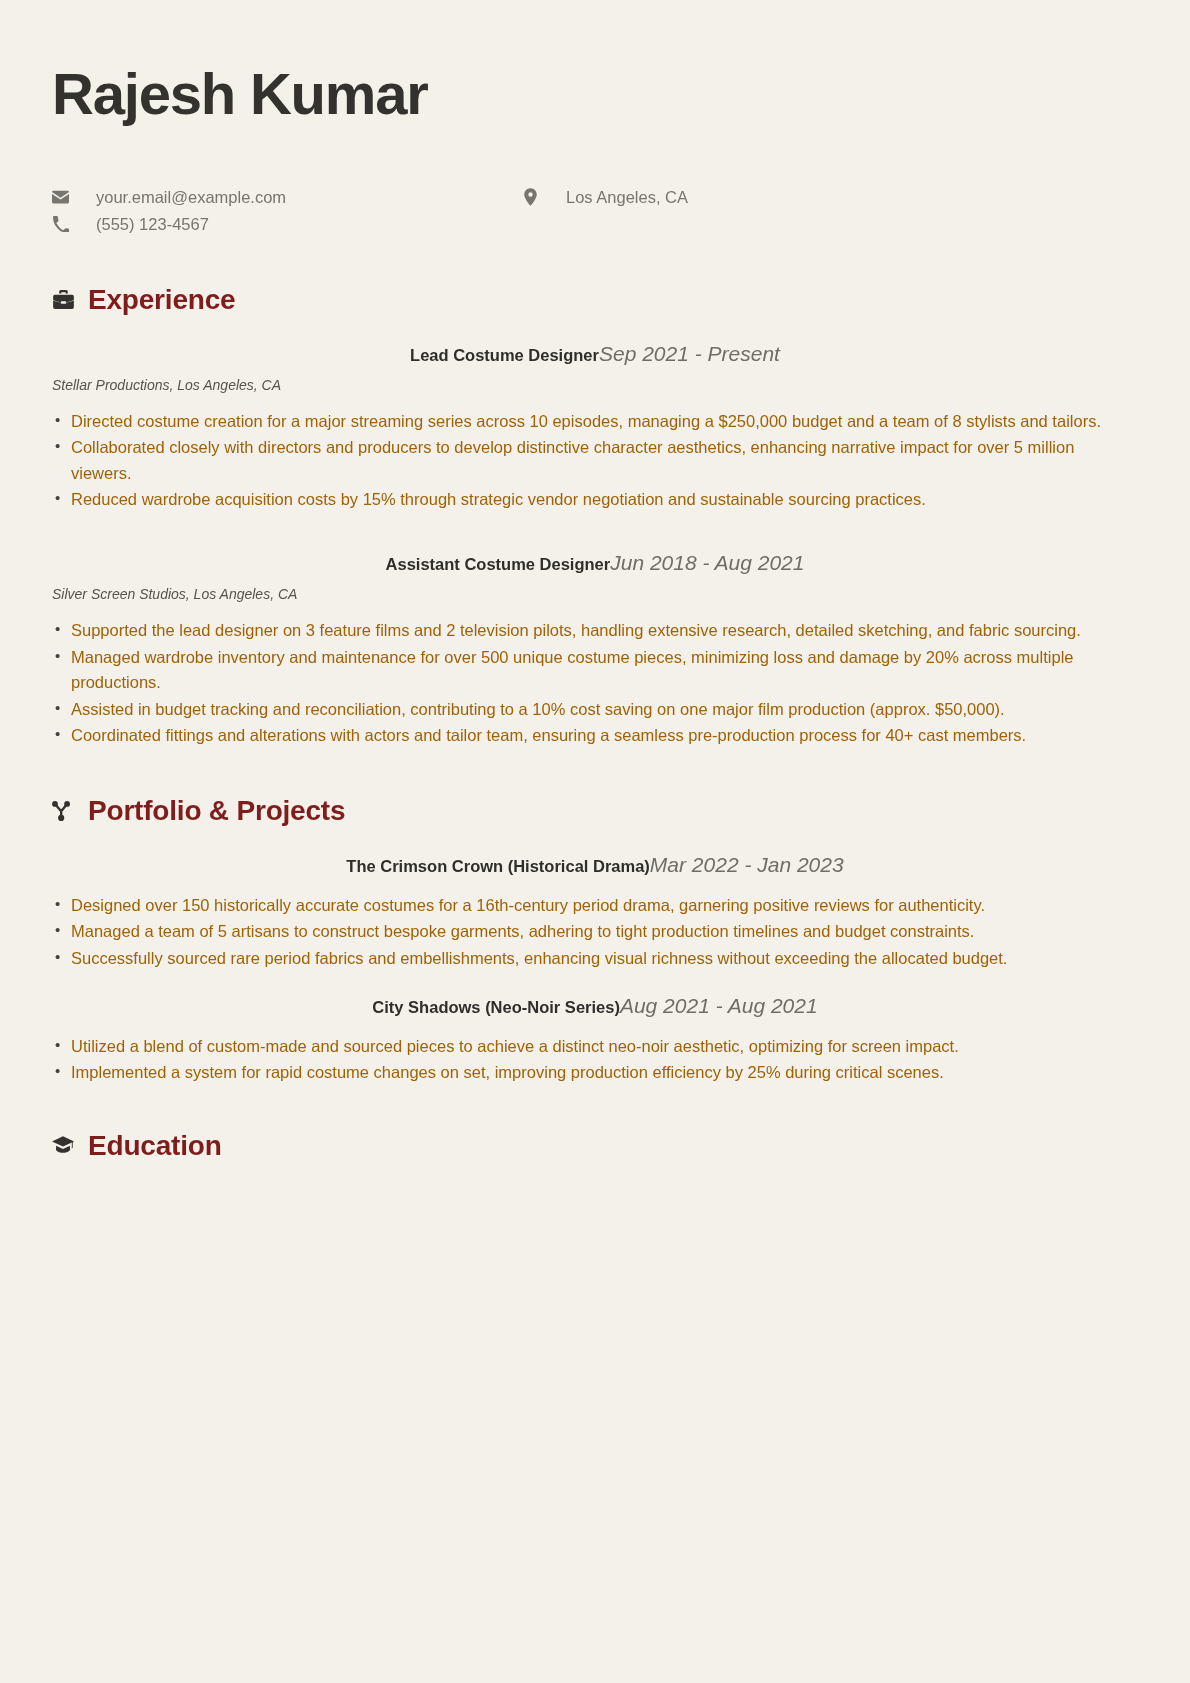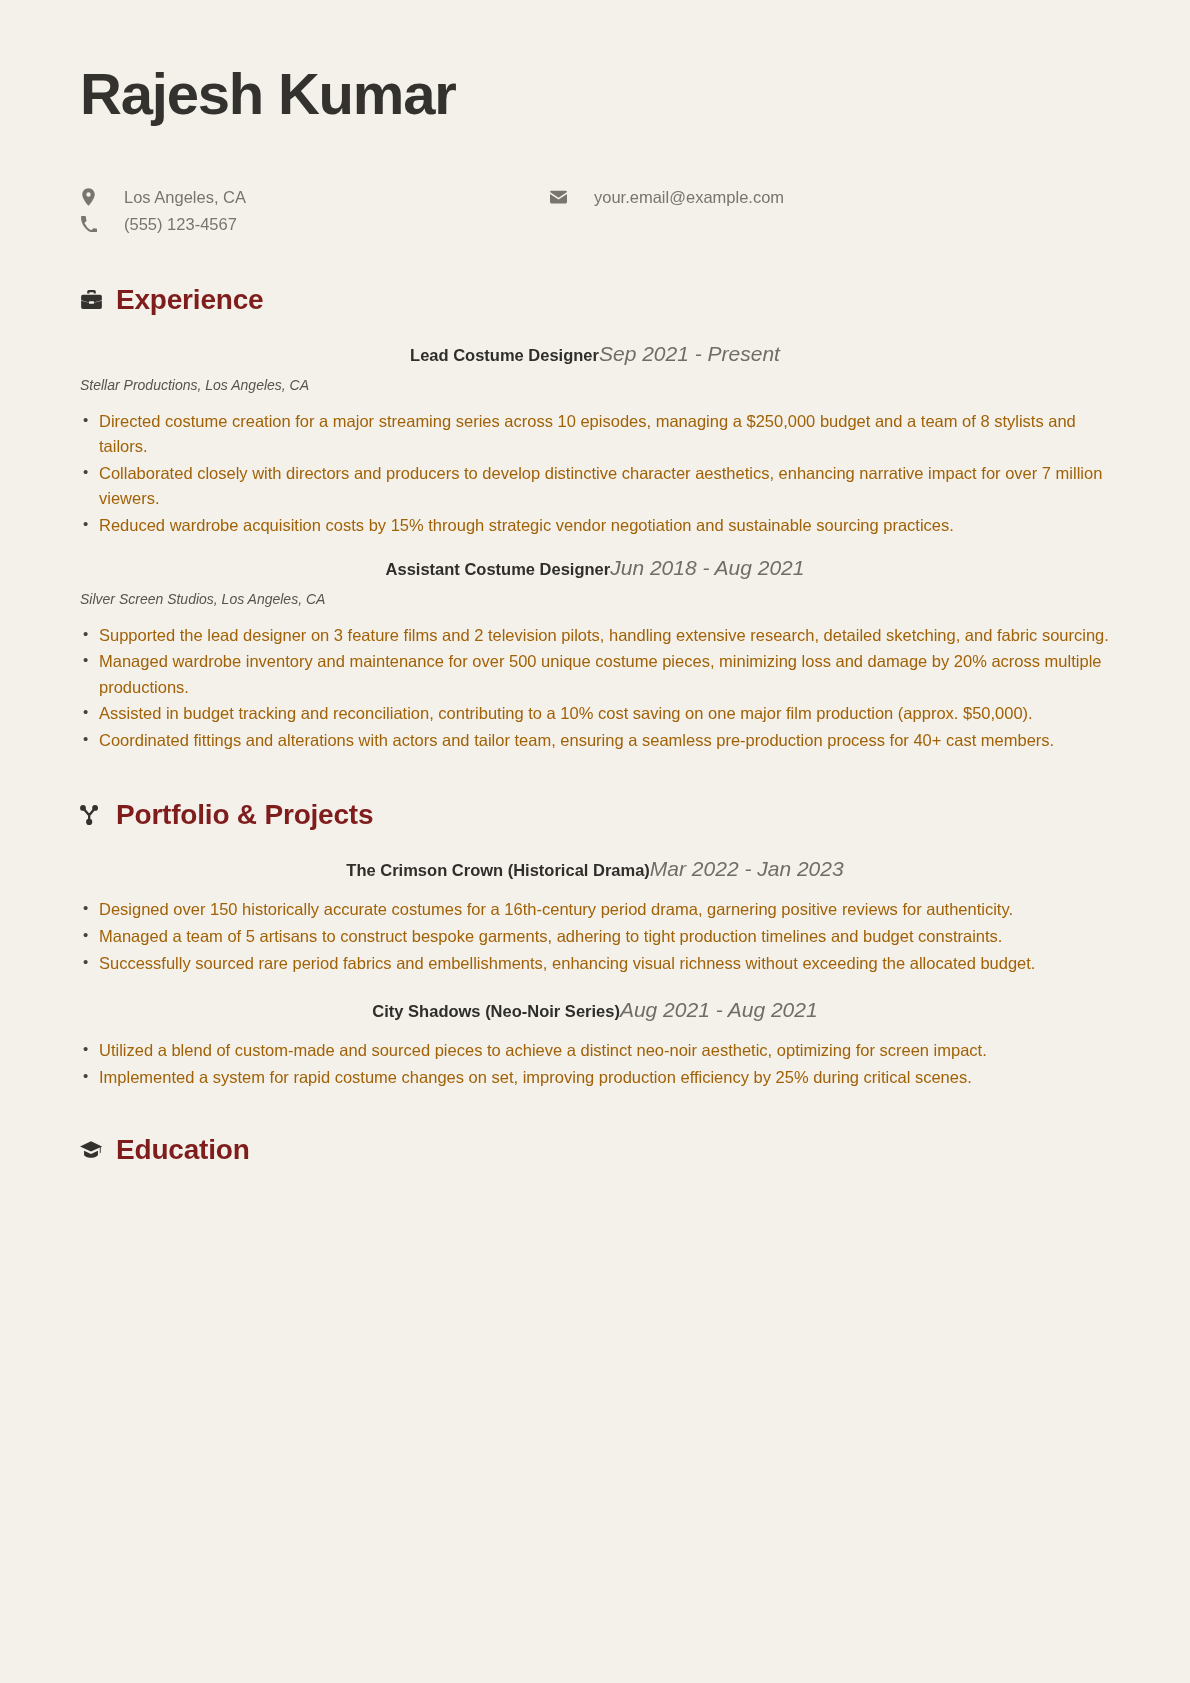--- a/index.html
+++ b/index.html
@@ -8,21 +8,21 @@
     height: 1683px;
     background: #f4f1ea;
     font-family: "Liberation Sans", sans-serif;
     overflow: hidden;
   }
   .page {
     width: 1190px;
     height: 1683px;
     background: #f4f1ea;
     position: relative;
-    padding: 0 80px;
+    padding: 0 52px;
   }
   .name {
     font-size: 58px;
     font-weight: 700;
     color: #33322f;
     letter-spacing: -1.2px;
     padding-top: 62px;
     line-height: 1.1;
   }
   .contact-grid {
@@ -104,50 +104,50 @@
     hyphens: auto;
   }
   ul.bullets li::before {
     content: "\2022";
     position: absolute;
     left: 3px;
     top: -1px;
     color: #44423e;
     font-size: 15px;
   }
-  .exp-wrap .entry + .entry { margin-top: 17px; }
+  .exp-wrap .entry + .entry { margin-top: 38px; }
   .proj-wrap .entry + .entry { margin-top: 22px; }
   .edu-head { margin-top: 44px; }
 </style>
 </head>
 <body>
 
 <div class="page">
 
   <h1 class="name">Rajesh Kumar</h1>
 
   <div class="contact-grid">
     <div class="contact-item">
       <span class="ico">
+        <svg width="19" height="14" viewBox="0 0 24 18">
+            <path d="M2 0h20a2 2 0 0 1 2 2L12 10 0 2a2 2 0 0 1 2-2zM0 4.6l12 8 12-8V16a2 2 0 0 1-2 2H2a2 2 0 0 1-2-2V4.6z"></path>
+          </svg>
+      </span>
+      <span class="txt">your.email@example.com</span>
+    </div>
+    <div class="contact-item">
+      <span class="ico">
         <svg width="15" height="18" viewBox="0 0 24 28">
             <path d="M12 0C6.5 0 2 4.5 2 10c0 7.5 10 18 10 18s10-10.5 10-18c0-5.5-4.5-10-10-10zm0 13.5a3.5 3.5 0 1 1 0-7 3.5 3.5 0 0 1 0 7z"></path>
           </svg>
       </span>
       <span class="txt">Los Angeles, CA</span>
     </div>
     <div class="contact-item">
       <span class="ico">
-        <svg width="19" height="14" viewBox="0 0 24 18">
-            <path d="M2 0h20a2 2 0 0 1 2 2L12 10 0 2a2 2 0 0 1 2-2zM0 4.6l12 8 12-8V16a2 2 0 0 1-2 2H2a2 2 0 0 1-2-2V4.6z"></path>
-          </svg>
-      </span>
-      <span class="txt">your.email@example.com</span>
-    </div>
-    <div class="contact-item">
-      <span class="ico">
         <svg width="16" height="16" viewBox="0 0 24 24">
             <path d="M6.6 10.8c1.9 3.8 5 6.8 8.8 8.7l2.9-2.9c.4-.4.9-.5 1.4-.3 1.5.5 3.2.8 4.9.8.7 0 1.4.6 1.4 1.4v4.6c0 .8-.7 1.4-1.4 1.4C11.5 24.5 0 13 0 -0.6 0-1.4.6-2 1.4-2H6c.8 0 1.4.6 1.4 1.4 0 1.7.3 3.4.8 4.9.2.5.1 1-.3 1.4l-2.9 2.9z" transform="translate(0,2)"></path>
           </svg>
       </span>
       <span class="txt">(555) 123-4567</span>
     </div>
   </div>
 
   <div class="section exp-wrap">
     <div class="section-head">
@@ -160,21 +160,21 @@
     </div>
 
     <div class="entry">
       <div class="entry-top">
         <span class="entry-title">Lead Costume Designer</span>
         <span class="entry-date">Sep 2021 - Present</span>
       </div>
       <div class="entry-sub">Stellar Productions, Los Angeles, CA</div>
       <ul class="bullets">
         <li>Directed costume creation for a major streaming series across 10 episodes, managing a $250,000 budget and a team of 8 stylists and tailors.</li>
-        <li>Collaborated closely with directors and producers to develop distinctive character aesthetics, enhancing narrative impact for over 7 million viewers.</li>
+        <li>Collaborated closely with directors and producers to develop distinctive character aesthetics, enhancing narrative impact for over 5 million viewers.</li>
         <li>Reduced wardrobe acquisition costs by 15% through strategic vendor negotiation and sustainable sourcing practices.</li>
       </ul>
     </div>
 
     <div class="entry">
       <div class="entry-top">
         <span class="entry-title">Assistant Costume Designer</span>
         <span class="entry-date">Jun 2018 - Aug 2021</span>
       </div>
       <div class="entry-sub">Silver Screen Studios, Los Angeles, CA</div>

